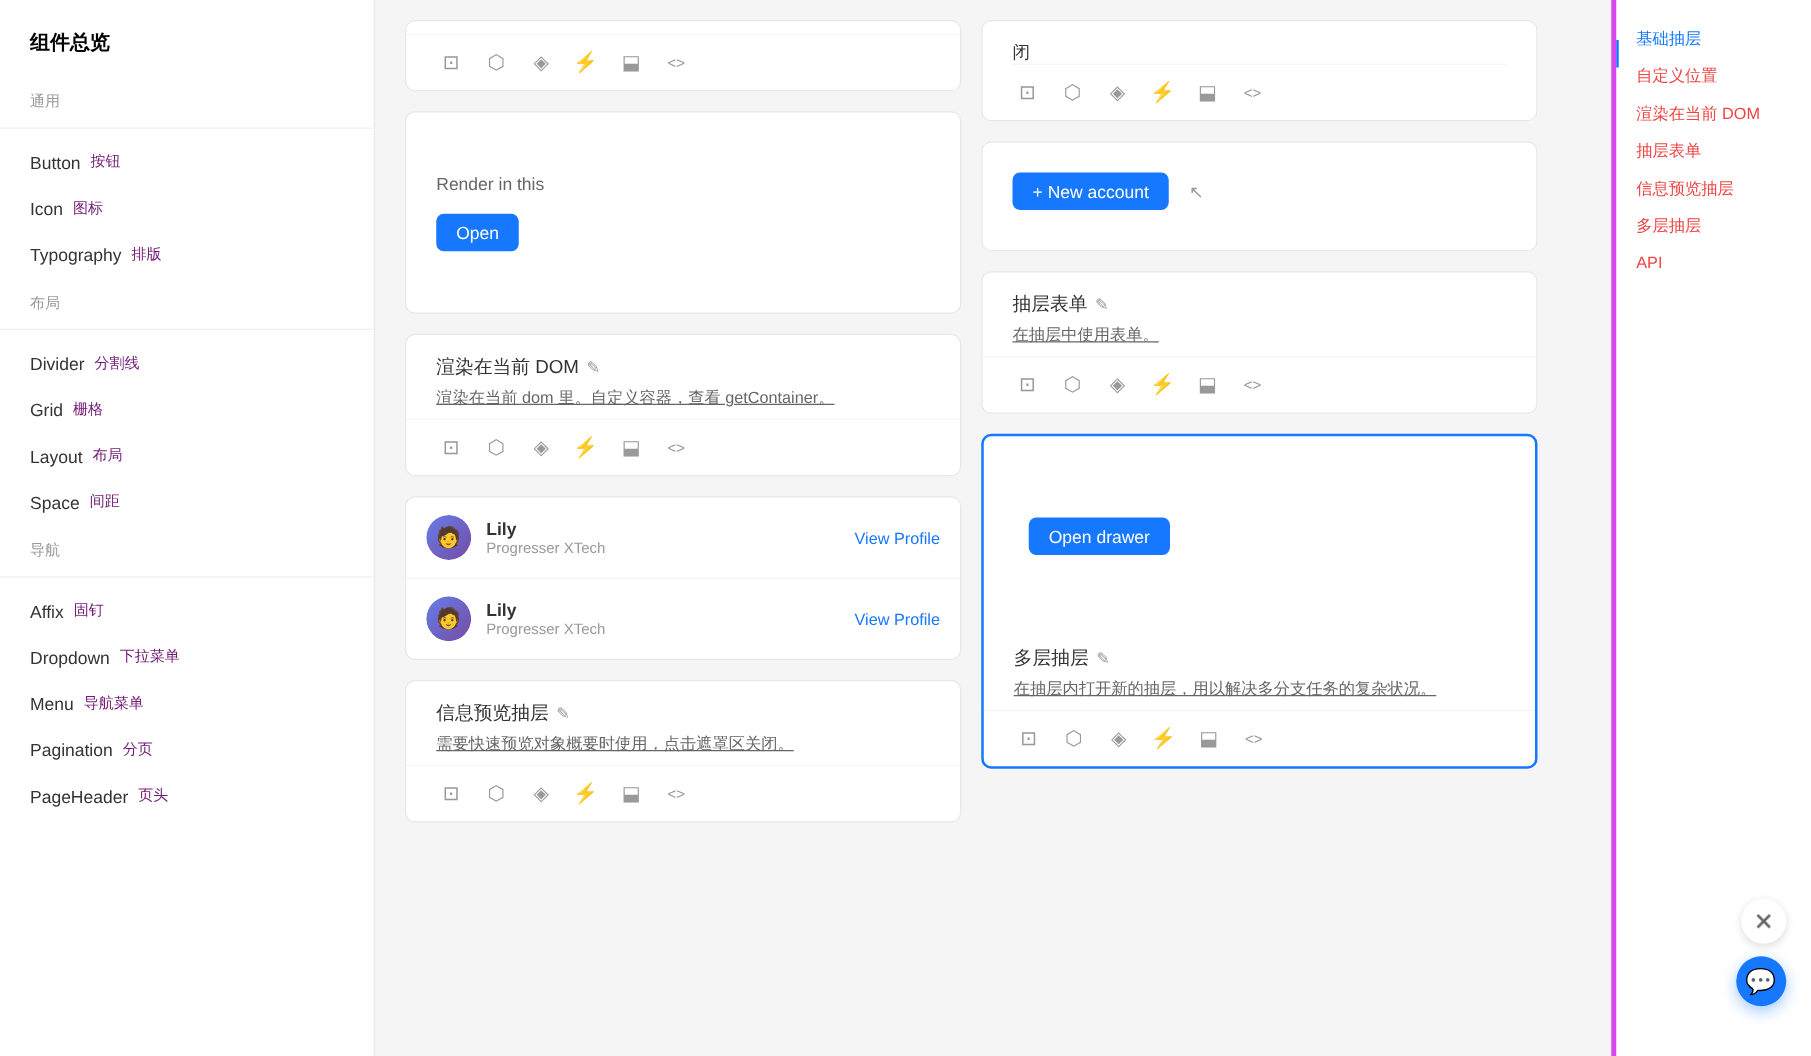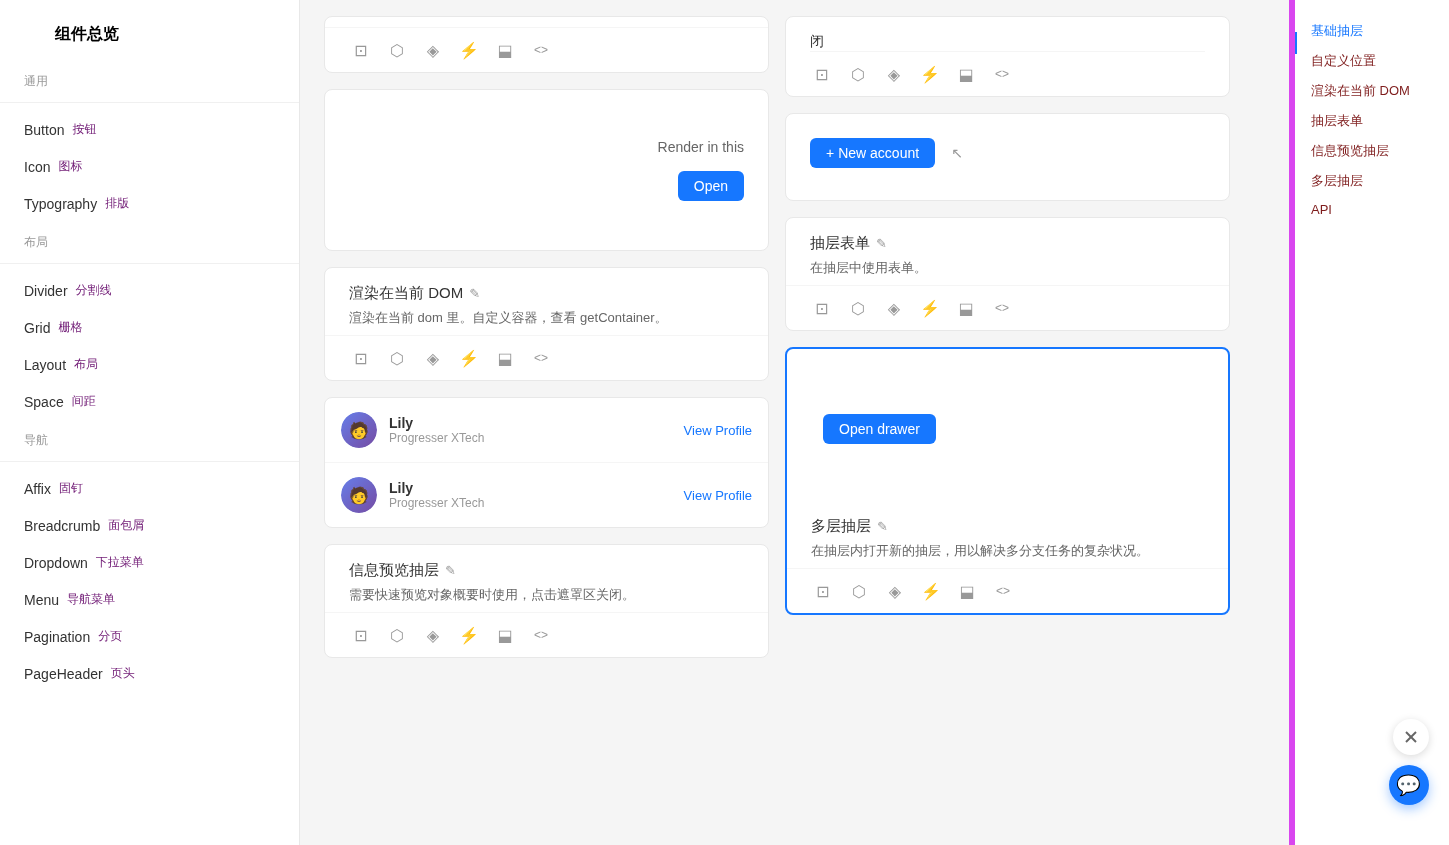--- a/index.html
+++ b/index.html
@@ -1,39 +1,39 @@
 <!DOCTYPE html>
 <html><head>
   <meta charset="utf-8">
   <style>
     * { box-sizing: border-box; margin: 0; padding: 0; }
     body { font-family: -apple-system, BlinkMacSystemFont, 'Segoe UI', sans-serif; background: #f5f5f5; display: flex; height: 845px; overflow: hidden; font-size: 14px; color: #333; }
 
     
     .sidebar { width: 300px; background: #fff; border-right: 1px solid #e8e8e8; overflow-y: auto; flex-shrink: 0; padding: 16px 0; }
-    .sidebar-title { font-size: 16px; font-weight: 600; padding: 8px 24px 16px; color: #000; margin-left: 31px; }
+    .sidebar-title { font-size: 16px; font-weight: 600; padding: 8px 24px 16px; color: #000; }
     .sidebar-section-label { font-size: 12px; color: #999; padding: 8px 24px 4px; margin-top: 4px; }
     .sidebar-divider { border: none; border-top: 1px solid #f0f0f0; margin: 8px 0; }
     .sidebar-item { display: flex; align-items: center; padding: 10px 24px; cursor: pointer; color: #333; font-size: 14px; gap: 4px; }
     .sidebar-item .item-en { font-weight: 400; }
     .sidebar-item .item-zh { color: #701a75; font-size: 12px; margin-left: 4px; }
 
     
     .main-content { flex: 1; overflow-y: auto; padding: 0 24px; background: #f5f5f5; }
     .content-area { display: flex; gap: 16px; padding: 16px 0; }
     .column { flex: 1; display: flex; flex-direction: column; gap: 16px; }
 
     
     .card { background: #fff; border-radius: 8px; border: 1px solid #e8e8e8; padding: 0; overflow: hidden; }
     .card-highlighted { background: #fff; border-radius: 8px; border: 2px solid #1677ff; padding: 0; overflow: hidden; }
-    .card-demo { padding: 32px 24px; display: flex; flex-direction: column; align-items: flex-end; justify-content: center; min-height: 160px; }
+    .card-demo { padding: 32px 24px; display: flex; flex-direction: column; align-items: flex-start; justify-content: center; min-height: 160px; }
     .card-info { padding: 16px 24px 8px; }
     .card-toolbar { display: flex; align-items: center; gap: 12px; padding: 10px 24px; border-top: 1px solid #f5f5f5; }
     .card-title { font-size: 15px; font-weight: 500; color: #333; display: flex; align-items: center; gap: 6px; }
-    .card-desc { font-size: 13px; color: #666; margin-top: 6px; }
+    .card-desc { font-size: 13px; color: #666; margin-top: 6px; text-decoration: underline; }
     .edit-icon { color: #999; font-size: 13px; cursor: pointer; }
 
     
     .btn-primary { background: #1677ff; color: #fff; border: none; border-radius: 6px; padding: 7px 16px; font-size: 14px; cursor: pointer; display: inline-flex; align-items: center; gap: 4px; }
 
     
     .toolbar-icon { color: #999; font-size: 16px; cursor: pointer; display: inline-flex; align-items: center; justify-content: center; width: 24px; height: 24px; }
 
     
     .user-item { display: flex; align-items: center; padding: 14px 16px; gap: 12px; border-bottom: 1px solid #f5f5f5; }
@@ -42,22 +42,22 @@
     .avatar-img { width: 36px; height: 36px; border-radius: 50%; background: linear-gradient(135deg, #667eea 0%, #764ba2 100%); display: flex; align-items: center; justify-content: center; color: white; font-size: 16px; }
     .user-info { flex: 1; }
     .user-name { font-weight: 700; font-size: 14px; }
     .user-company { font-size: 12px; color: #999; }
     .view-profile-link { color: #1677ff; font-size: 13px; cursor: pointer; white-space: nowrap; }
 
     
     .render-text { color: #666; font-size: 14px; margin-bottom: 16px; }
 
     
-    .right-sidebar { width: 160px; background: #fff; border-left: 6px solid #d946ef; flex-shrink: 0; padding: 16px 0; position: relative; }
-    .right-sidebar-item { padding: 6px 16px; font-size: 13px; color: #7f1d1d; cursor: pointer; display: block; }
+    .right-sidebar { width: 160px; background: #fff; border-left: 4px solid #d946ef; flex-shrink: 0; padding: 16px 0; position: relative; }
+    .right-sidebar-item { padding: 6px 16px; font-size: 13px; color: #ef4444; cursor: pointer; display: block; }
     .right-sidebar-item.active { color: #1677ff; }
     .right-sidebar-active-bar { position: absolute; left: 0; top: 32px; width: 2px; height: 22px; background: #1677ff; }
 
     
     .float-btn { position: fixed; bottom: 40px; right: 20px; width: 40px; height: 40px; background: #1677ff; border-radius: 50%; display: flex; align-items: center; justify-content: center; color: white; font-size: 20px; cursor: pointer; box-shadow: 0 4px 12px rgba(22,119,255,0.4); z-index: 100; }
     .float-cancel { position: fixed; bottom: 90px; right: 20px; width: 36px; height: 36px; background: #fff; border-radius: 50%; display: flex; align-items: center; justify-content: center; color: #666; font-size: 16px; cursor: pointer; box-shadow: 0 2px 8px rgba(0,0,0,0.15); z-index: 100; }
     .partial-card-close { font-size: 14px; color: #333; display: flex; align-items: center; gap: 4px; }
 
     .column-left { max-width: 445px; }
     .column-right { max-width: 445px; }
@@ -100,24 +100,20 @@
   <div class="sidebar-item">
     <span class="item-en">Space</span>
     <span class="item-zh">间距</span>
   </div>
 
   <div class="sidebar-section-label">导航</div>
   <hr class="sidebar-divider">
   <div class="sidebar-item">
     <span class="item-en">Affix</span>
     <span class="item-zh">固钉</span>
-  </div>
-  <div class="sidebar-item">
-    <span class="item-en">Breadcrumb</span>
-    <span class="item-zh">面包屑</span>
   </div>
   <div class="sidebar-item">
     <span class="item-en">Dropdown</span>
     <span class="item-zh">下拉菜单</span>
   </div>
   <div class="sidebar-item">
     <span class="item-en">Menu</span>
     <span class="item-zh">导航菜单</span>
   </div>
   <div class="sidebar-item">

